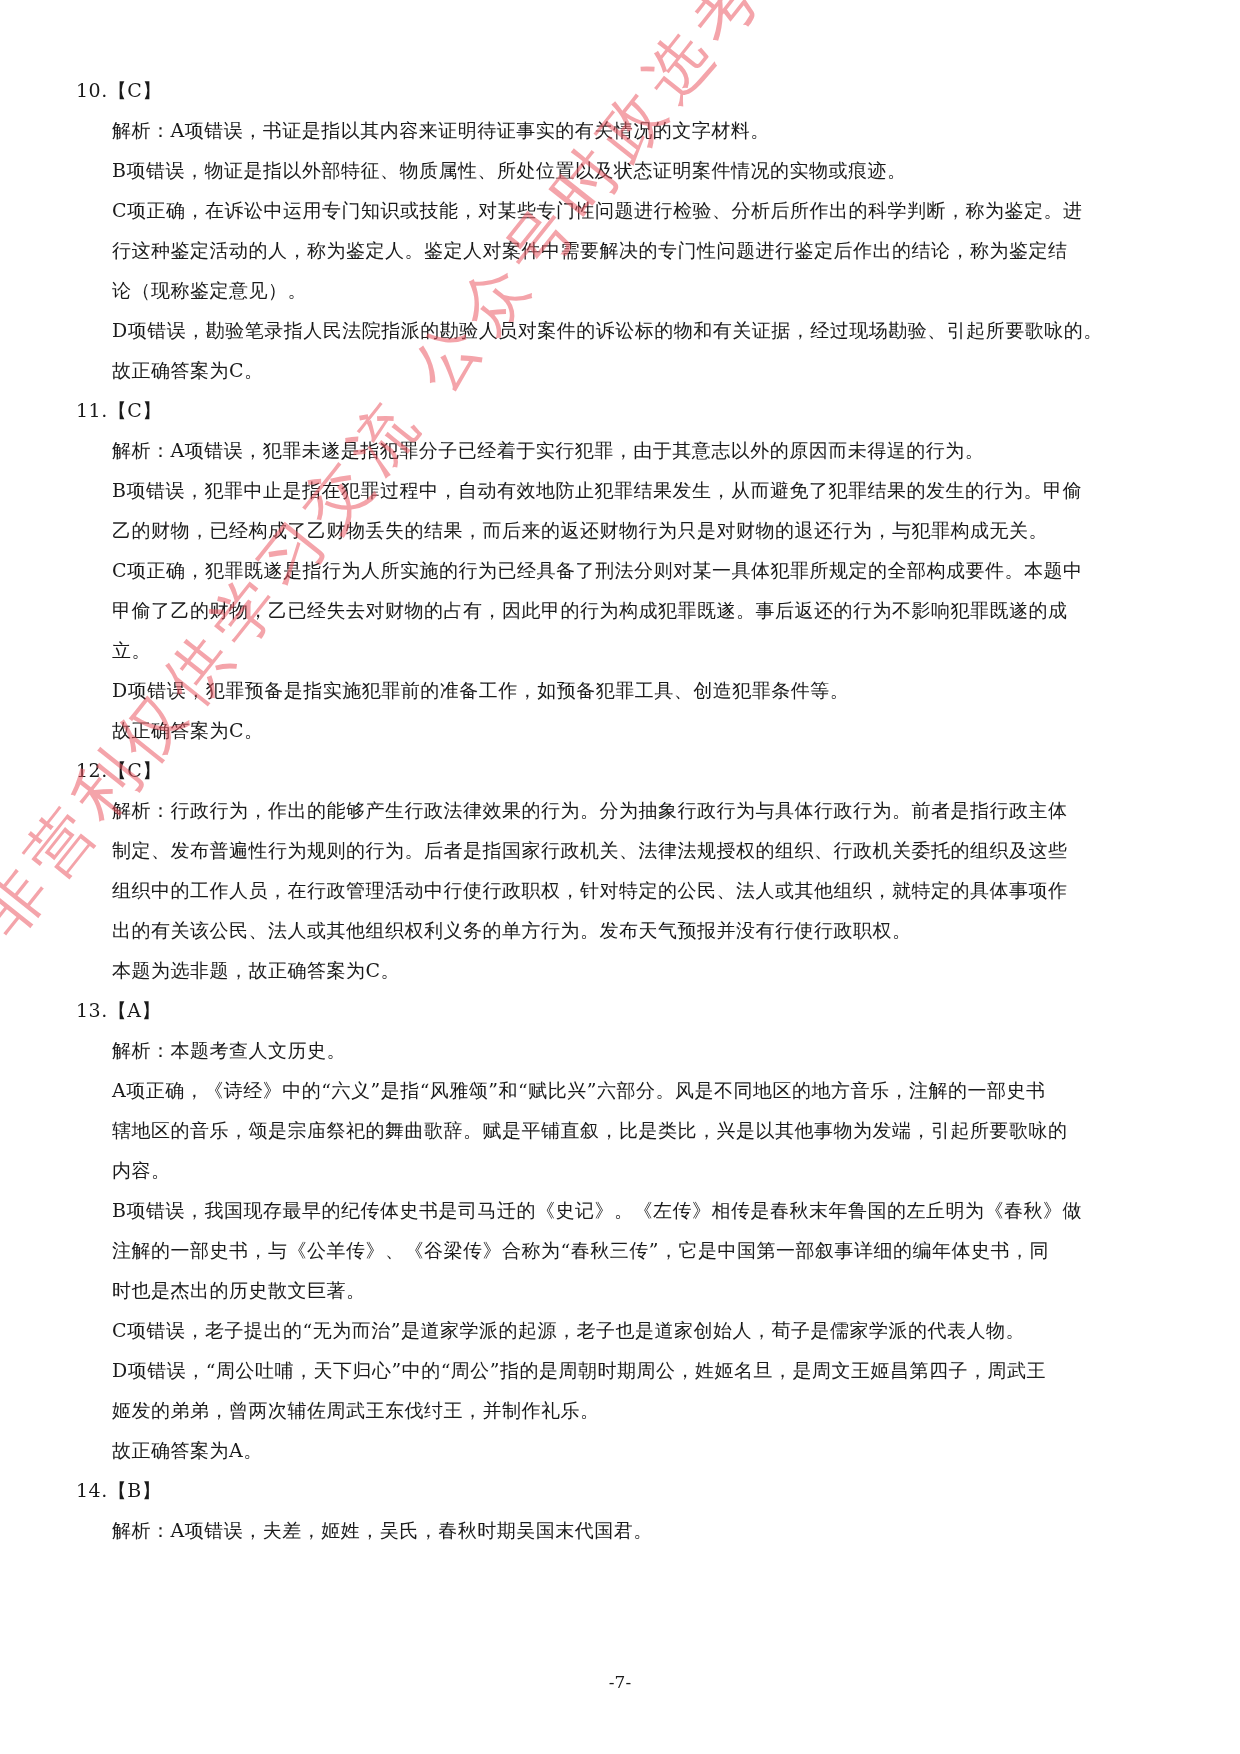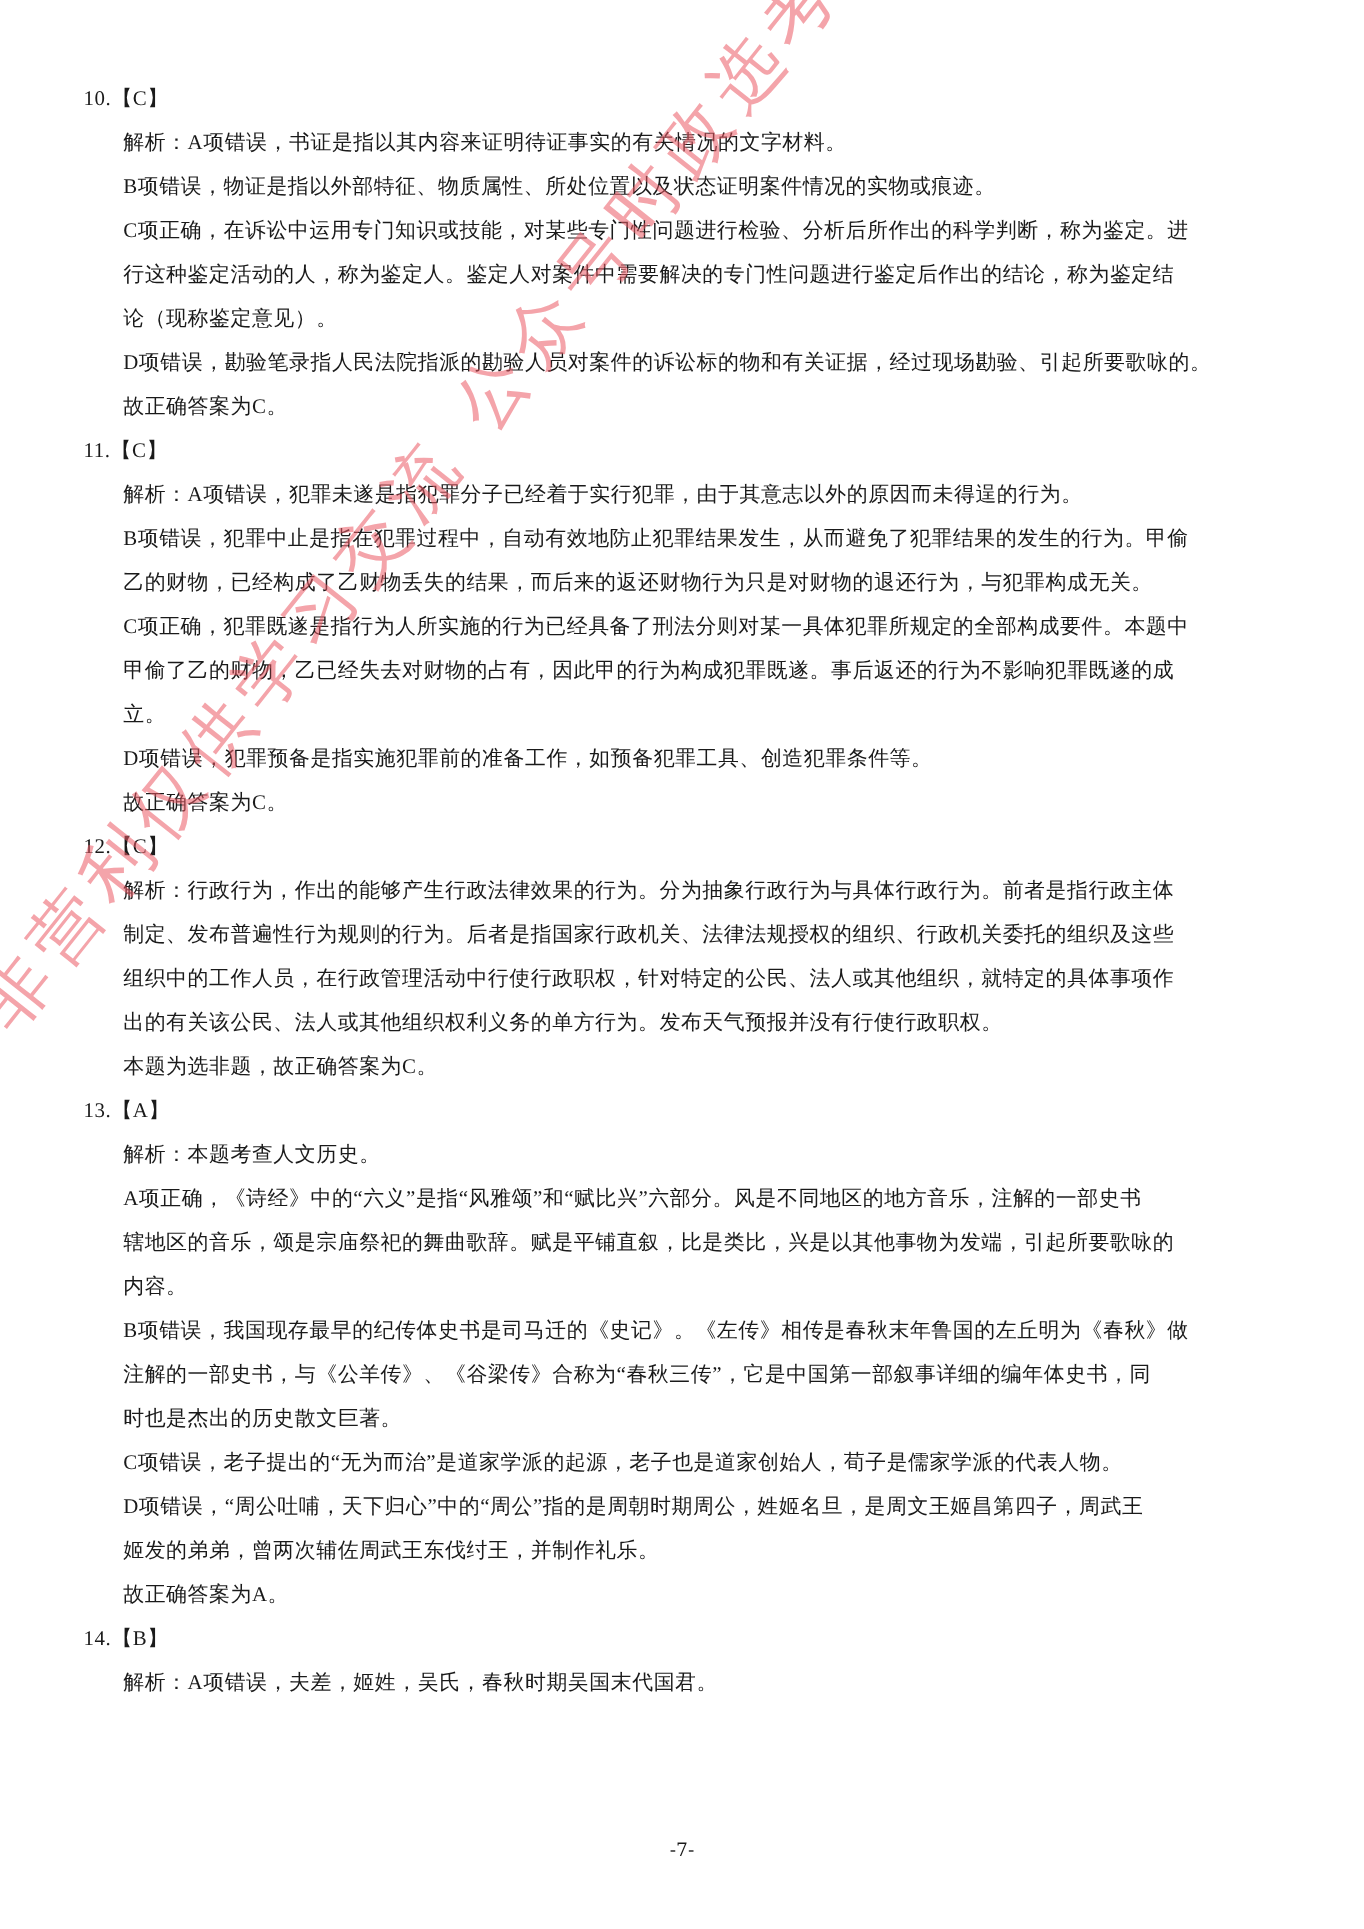--- a/index.html
+++ b/index.html
@@ -1,19 +1,19 @@
 <!DOCTYPE html>
 <html><head>
 <meta charset="utf-8">
 <style>
   html, body { margin: 0; padding: 0; background: #ffffff; }
   body { width: 1240px; height: 1754px; position: relative; overflow: hidden;
          font-family: "DejaVu Serif", "Liberation Serif", serif; color: #1a1a1a; }
   .page { position: absolute; left: 0; top: 0; width: 1240px; height: 1754px; }
-  .content { position: absolute; left: 76px; top: 70px; width: 1100px; font-family: Liberation Serif, serif; }
+  .content { position: absolute; left: 76px; top: 70px; width: 1100px; }
   .line { font-size: 19px; line-height: 40px; height: 40px; white-space: nowrap; letter-spacing: 0.5px; margin-left: 36px; }
   .qhead { font-size: 19px; line-height: 40px; height: 40px; letter-spacing: 0.5px; }
   .footer { position: absolute; left: 0; width: 1240px; top: 1672px; text-align: center; font-size: 17px; }
   .watermark { position: absolute; left: -40px; top: 900px; width: 1560px; transform-origin: 0 0;
                transform: rotate(-51.5deg); font-size: 64px; color: rgba(235, 90, 100, 0.55);
                white-space: nowrap; letter-spacing: 10px; pointer-events: none;
                font-family: "DejaVu Sans", "Liberation Sans", sans-serif; font-weight: 300; }
 </style>
 </head>
 <body>

